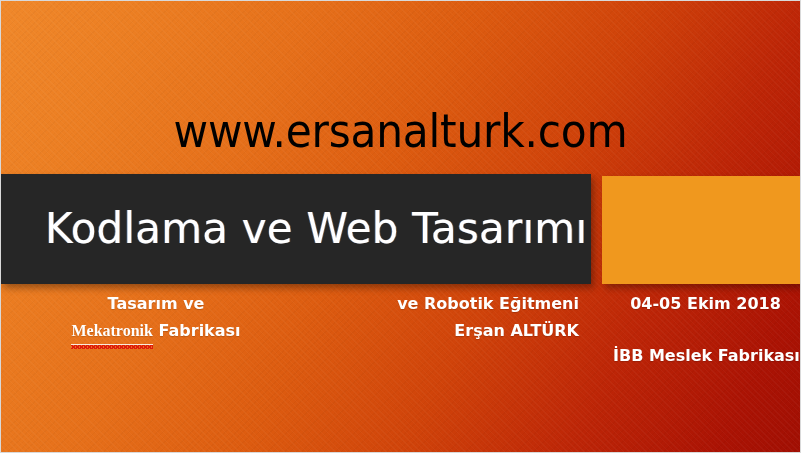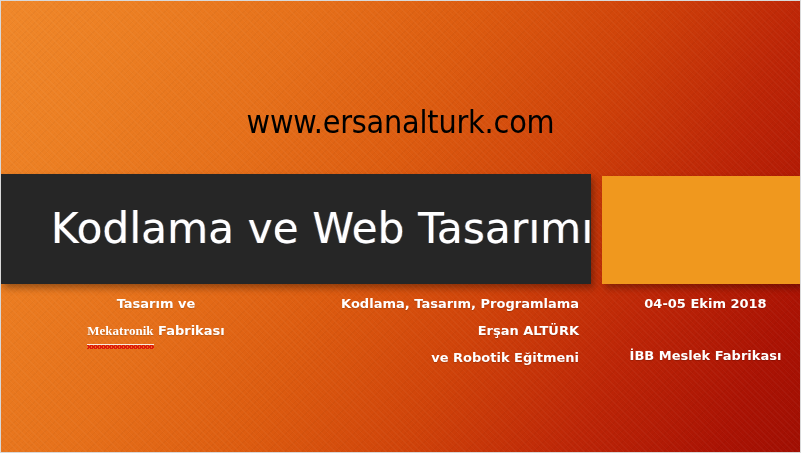--- a/index.html
+++ b/index.html
@@ -49,41 +49,41 @@
   }
 
   
   .url-line {
     position: absolute;
     left: 0;
     right: 0;
     top: 105px;
     text-align: center;
     color: #000000;
-    font-size: 32px;
+    font-size: 47px;
     line-height: 1.05;
     font-family: "DejaVu Sans Condensed", "Liberation Sans Narrow", "Liberation Sans", sans-serif;
     font-stretch: condensed;
     letter-spacing: -0.2px;
     white-space: nowrap;
   }
 
   
   .title-bar {
     position: absolute;
     left: 0;
     top: 173px;
     width: 590px;
     height: 110px;
     background: #262626;
     box-shadow: 3px 4px 7px rgba(0,0,0,.35);
   }
   .title-text {
     position: absolute;
-    left: 50px;
+    left: 44px;
     top: 0;
     height: 110px;
     display: flex;
     align-items: center;
     color: #ffffff;
     font-size: 42px;
     line-height: 1;
     font-weight: 400;
     letter-spacing: .2px;
     white-space: nowrap;
@@ -107,21 +107,21 @@
     position: absolute;
     left: 0;
     right: 0;
     top: 289px;
     height: 100px;
   }
   .col {
     position: absolute;
     top: 0;
     color: #ffffff;
-    font-size: 13px;
+    font-size: 16px;
     line-height: 27px;
     font-weight: 700;
     font-family: "DejaVu Sans", "Liberation Sans", sans-serif;
     text-shadow: 0 1px 1px rgba(0,0,0,.18);
     white-space: nowrap;
   }
   .col-left {
     left: 20px;
     width: 270px;
     text-align: center;
@@ -181,23 +181,22 @@
   <div class="accent-block"></div>
 
   <div class="cols">
 
     <div class="col col-left">
       <div>Tasarım ve</div>
       <div><span class="spell">Mekatronik</span><span> Fabrikası</span></div>
     </div>
 
     <div class="col col-mid">
-      <div>Kodlama, Tasarım, Programlama</div>
+      <div>ve Robotik Eğitmeni</div>
       <div>Erşan ALTÜRK</div>
-      <div>ve Robotik Eğitmeni</div>
     </div>
 
     <div class="col col-right">
       <div>04-05 Ekim 2018</div>
       <span class="spacer"></span>
       <div>İBB Meslek Fabrikası</div>
     </div>
 
   </div>
 </div>

